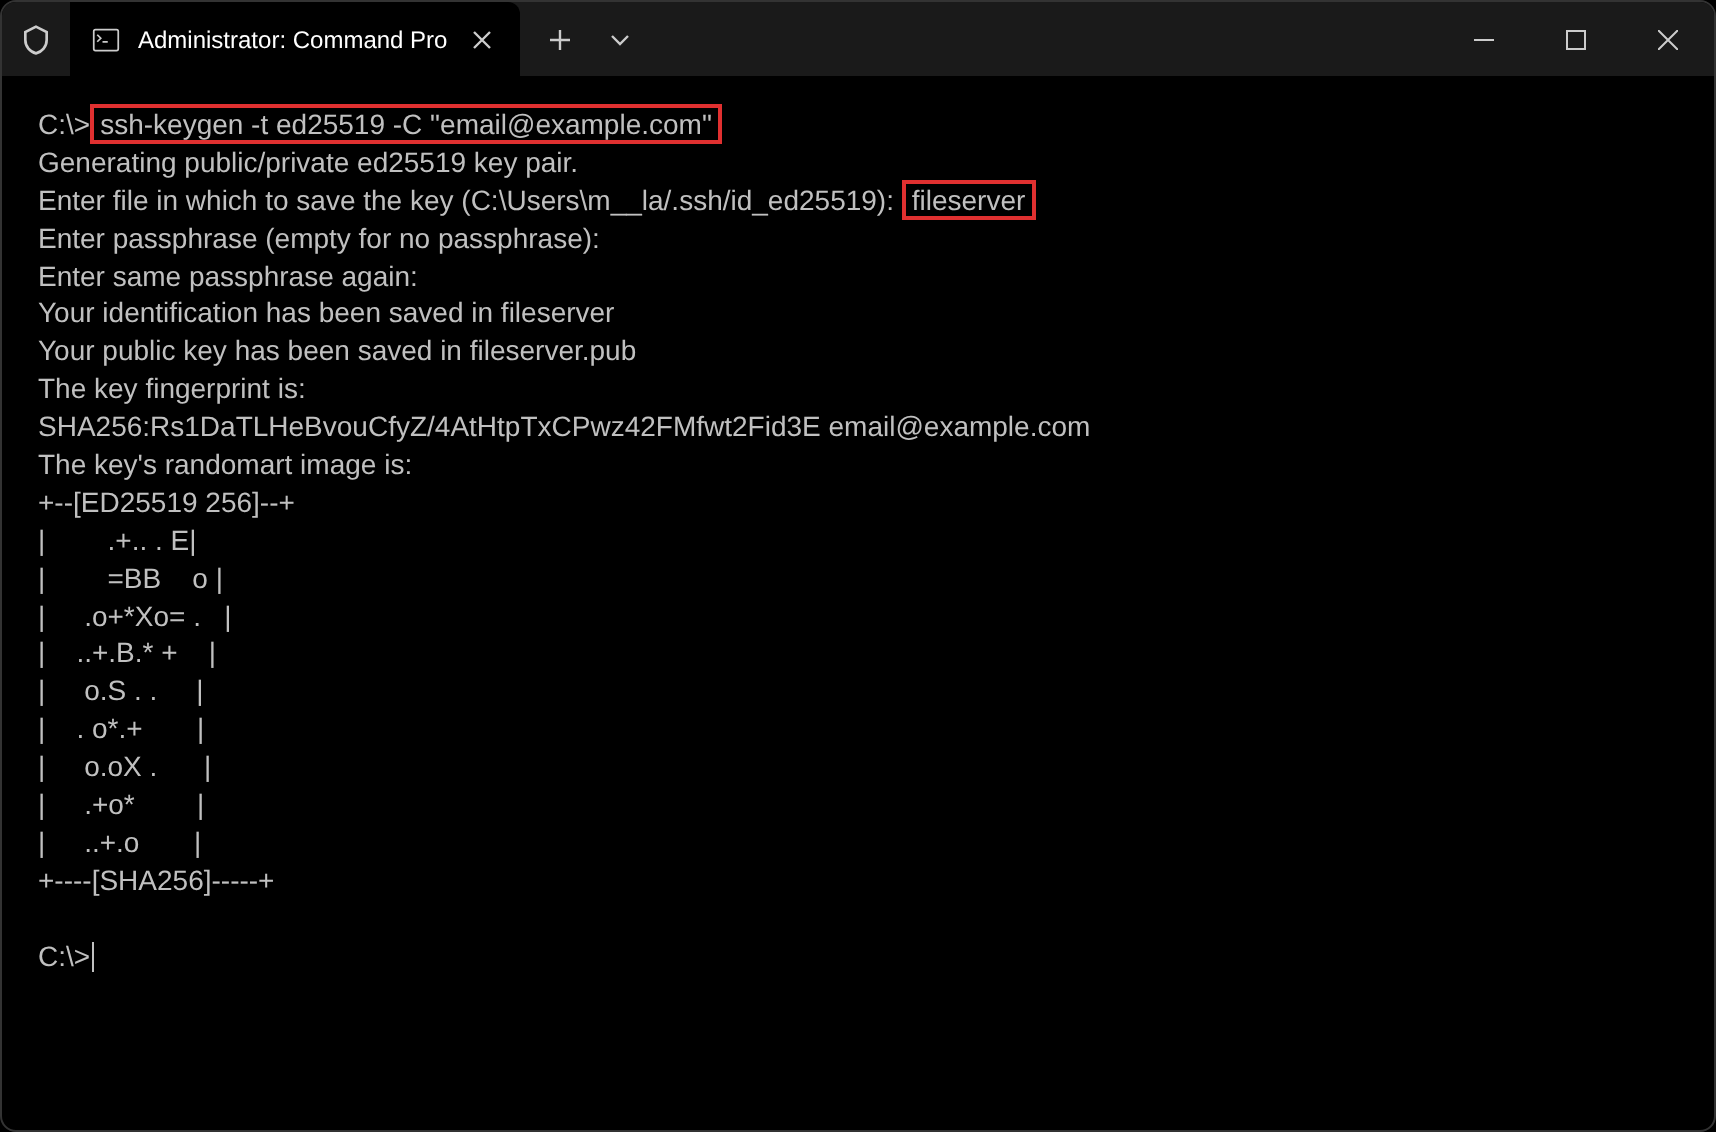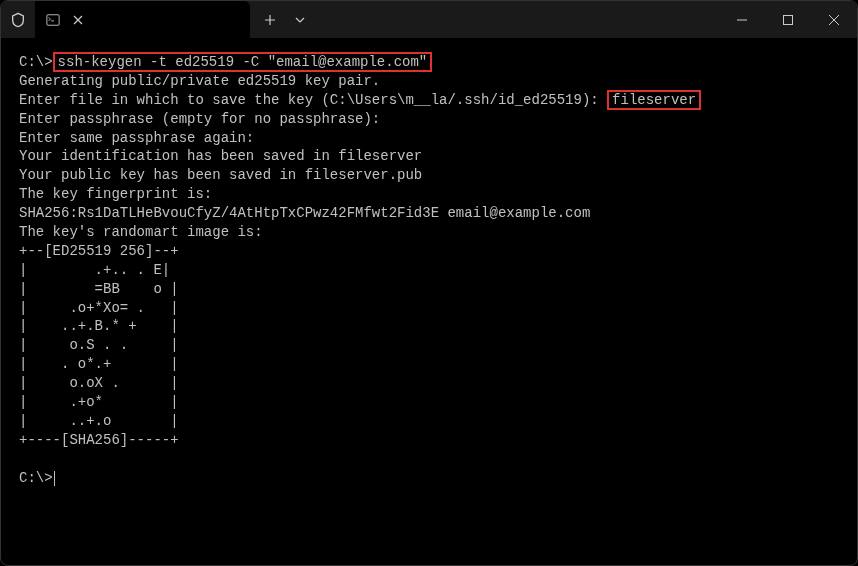--- a/index.html
+++ b/index.html
@@ -115,21 +115,21 @@
     .win-btn svg {
       width: 10px;
       height: 10px;
     }
     .terminal {
       padding: 14px 18px;
       color: #c0c0c0;
       font-size: 14px;
       line-height: 1.35;
       white-space: pre;
-      font-family: Liberation Mono, monospace;
+      font-family: Liberation Sans, sans-serif;
     }
     .highlight-red {
       border: 2px solid #e03030;
       padding: 0 3px;
       display: inline;
     }
     .cursor {
       display: inline-block;
       width: 1px;
       height: 15px;
@@ -148,20 +148,21 @@
         <path d="M12 2 L4 6 L4 12 C4 17 7.5 21 12 22 C16.5 21 20 17 20 12 L20 6 Z"></path>
       </svg>
     </div>
     <div class="tab">
       <div class="tab-icon">
         <svg viewBox="0 0 16 16" width="14" height="14">
           <rect x="1" y="2" width="14" height="12" rx="1" fill="none" stroke="#ccc" stroke-width="1"></rect>
           <path d="M3 5 L5 7 L3 9 M6 9 L9 9" stroke="#ccc" stroke-width="1" fill="none"></path>
         </svg>
       </div>
+      <div class="tab-title">Administrator: Command Pro</div>
       <div class="tab-close">
         <svg viewBox="0 0 10 10" width="10" height="10">
           <path d="M1 1 L9 9 M9 1 L1 9" stroke="#ccc" stroke-width="1.2"></path>
         </svg>
       </div>
     </div>
     <div class="new-tab">
       <svg viewBox="0 0 12 12" width="12" height="12">
         <path d="M6 1 L6 11 M1 6 L11 6" stroke="#ccc" stroke-width="1.2"></path>
       </svg>

